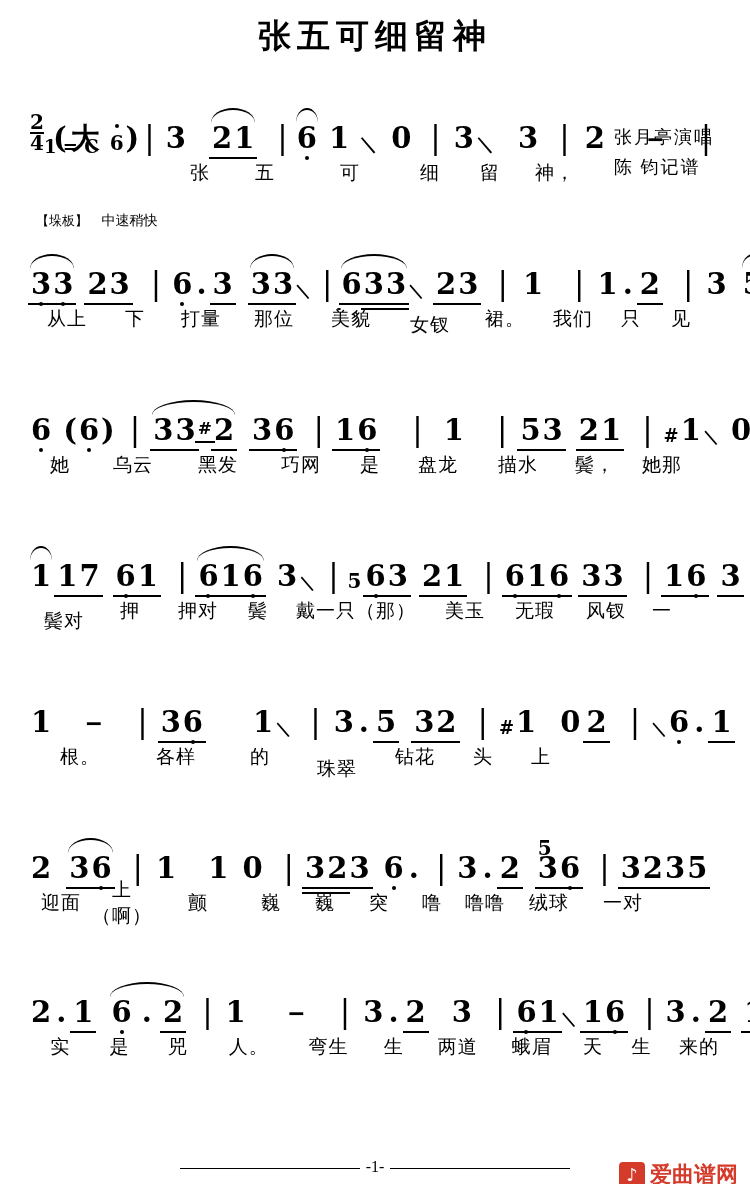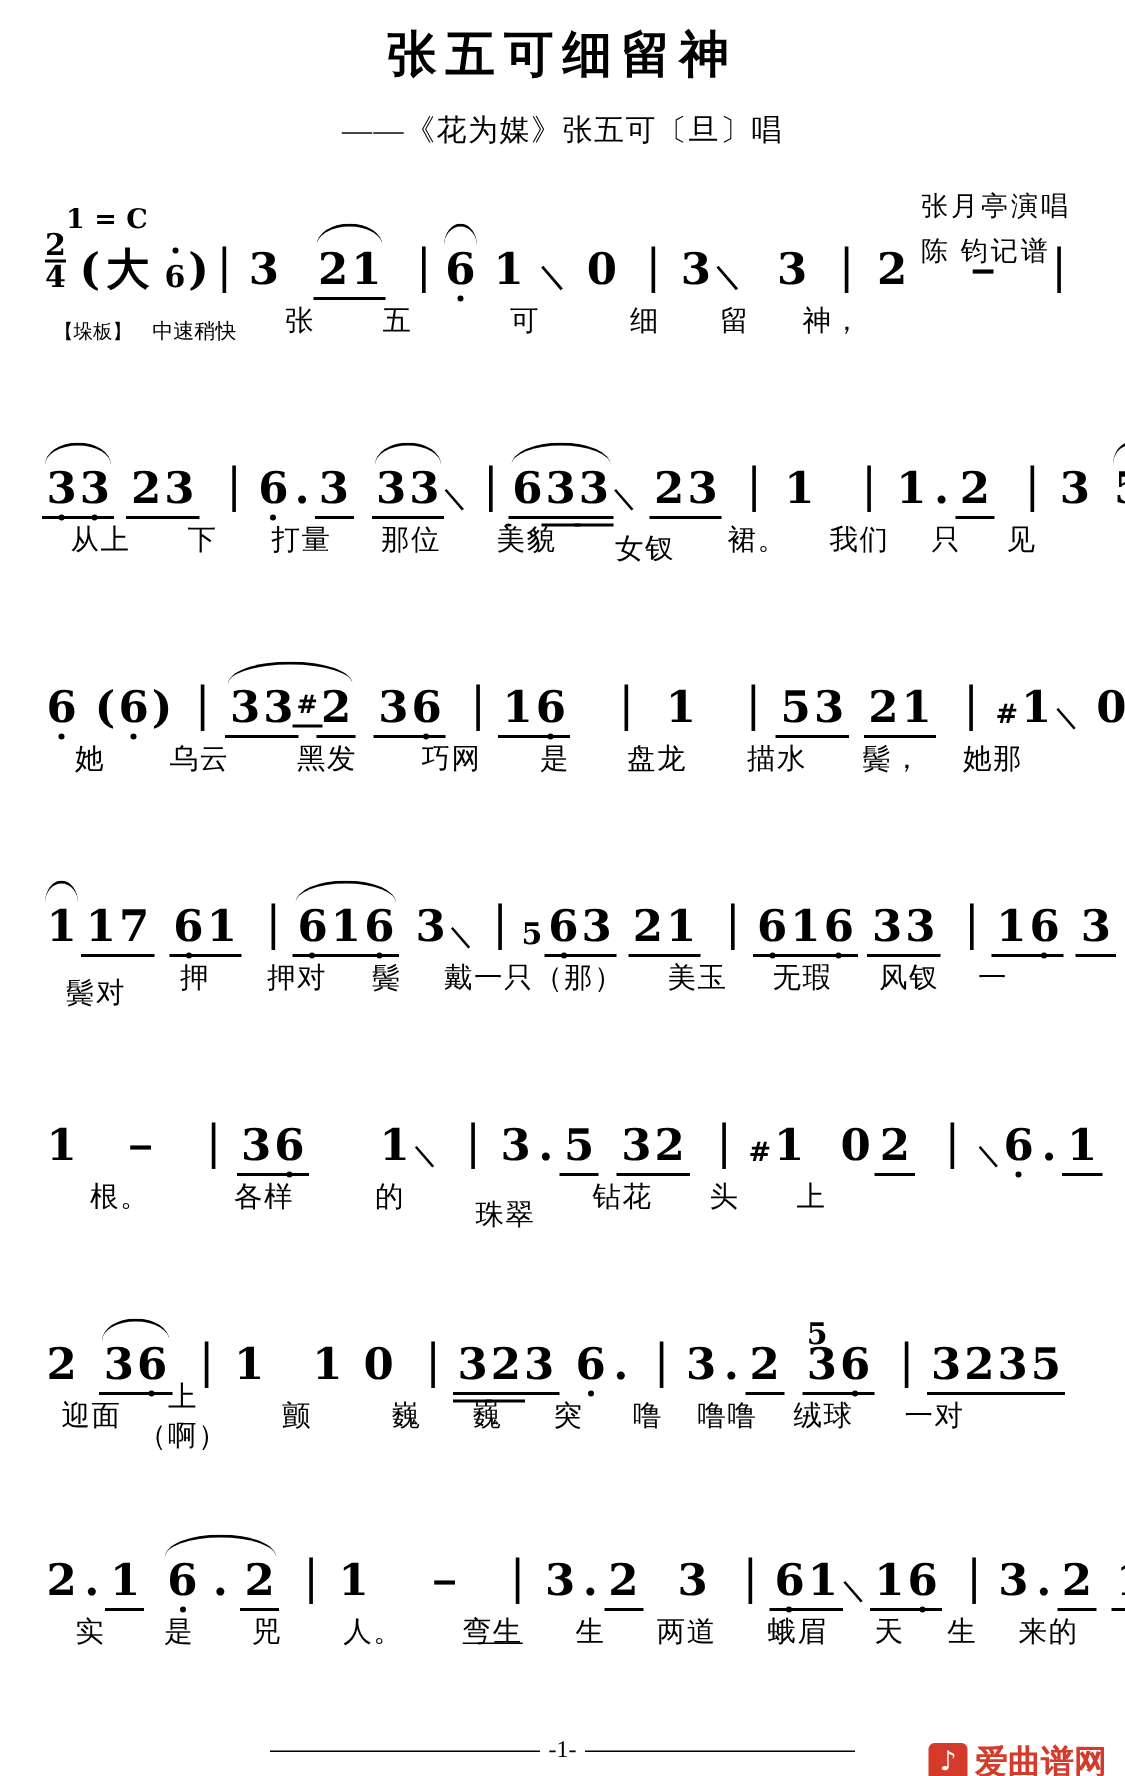--- a/index.html
+++ b/index.html
@@ -173,21 +173,20 @@
     border-radius:4px;font-size:18px;line-height:26px;text-align:center;
     margin-right:5px;
   }
 </style>
 </head>
 <body>
 
 <div class="page">
 
   <div class="title">张五可细留神</div>
-  <div class="subtitle">——《花为媒》张五可〔旦〕唱</div>
 
   <div class="credits">
     <div>张月亭演唱</div>
     <div>陈 钧记谱</div>
   </div>
 
   <div class="key">1 = C</div>
 
   <div class="tempo">
     <span class="bracket">【垛板】</span>
@@ -515,21 +514,21 @@
       <span class="cell" style="margin-left:14px;">
         <span class="note under1">1</span>
       </span>
 
     </div>
     <div class="lyrics">
       <span class="lyr" style="width:62px;">实</span>
       <span class="lyr" style="width:60px;">是</span>
       <span class="lyr" style="width:60px;">兕</span>
       <span class="lyr" style="width:86px;">人。</span>
-      <span class="lyr" style="width:78px;text-decoration:underline;">弯生</span>
+      <span class="lyr" style="width:78px;">弯生</span>
       <span class="lyr" style="width:56px;">生</span>
       <span class="lyr" style="width:76px;">两道</span>
       <span class="lyr" style="width:76px;">蛾眉</span>
       <span class="lyr" style="width:50px;">天</span>
       <span class="lyr" style="width:50px;">生</span>
       <span class="lyr" style="width:68px;">来的</span>
     </div>
   </div>
 
   <div class="pagenum">

